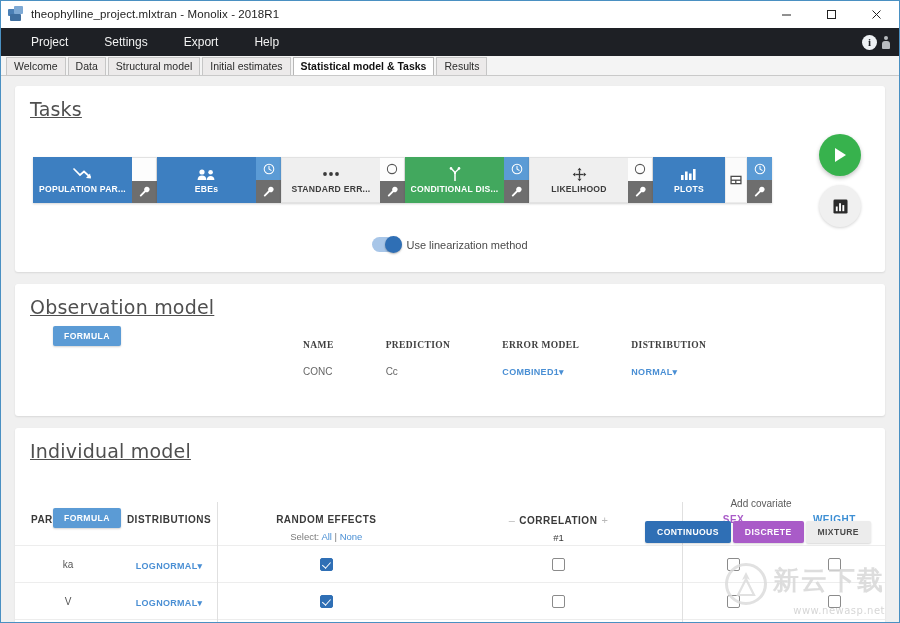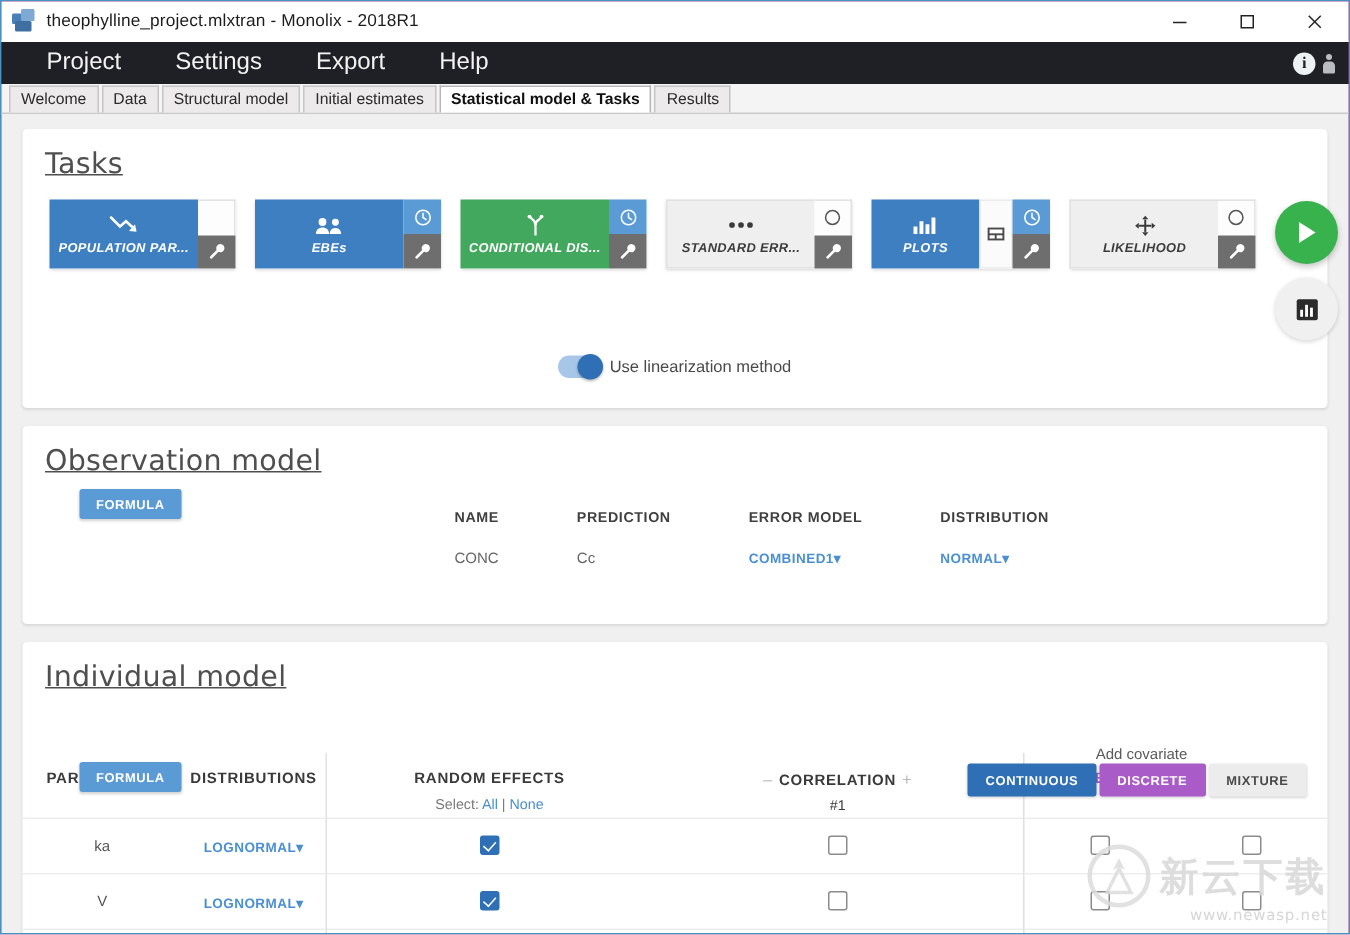--- a/index.html
+++ b/index.html
@@ -37,21 +37,21 @@
     width:45px;height:27px;display:flex;align-items:center;justify-content:center;
     cursor:default;
   }
   .win-btn svg{display:block;}
   
   .menubar{
     height:28px;flex:0 0 28px;background:#1e2025;display:flex;align-items:center;
     padding-left:12px;
   }
   .menu-item{
-    color:#f2f2f2;font-size:16px;padding:0 18px;line-height:28px;height:28px;
+    color:#f2f2f2;font-size:12px;padding:0 18px;line-height:28px;height:28px;
     cursor:default;
   }
   .menu-right{margin-left:auto;display:flex;align-items:center;padding-right:9px;gap:4px;}
   .info-badge{
     width:15px;height:15px;border-radius:50%;background:#eef1f4;color:#1e2025;
     font-size:11px;font-weight:bold;display:flex;align-items:center;justify-content:center;
     font-family:"Liberation Serif", serif;
   }
   .user-glyph{width:9px;height:13px;position:relative;}
   .user-glyph i{position:absolute;background:#b9bcc0;display:block;}
@@ -75,21 +75,21 @@
   .card{
     background:#ffffff;border-radius:3px;margin-bottom:12px;
     box-shadow:0 1px 2px rgba(0,0,0,.10);
     position:relative;
   }
   .card h2{
     font-weight:400;font-size:19px;color:#4f4f4f;padding:12px 0 6px 15px;
     font-family:"DejaVu Sans", sans-serif;letter-spacing:.2px;text-decoration:underline;
   }
   
-  .task-row{display:flex;align-items:flex-start;padding:7px 0 0 18px;gap:13px;font-style:italic;}
+  .task-row{display:flex;align-items:center;padding:7px 0 0 18px;}
   .task{
     display:flex;height:46px;position:relative;
     box-shadow:0 1px 2px rgba(0,0,0,.17);
   }
   .task-main{
     display:flex;flex-direction:column;align-items:center;justify-content:center;
     width:99px;padding:0 4px;
   }
   .task-main .t-icon{height:15px;display:flex;align-items:center;justify-content:center;margin-bottom:2px;}
   .task-label{
@@ -139,32 +139,32 @@
   .formula-btn{
     display:inline-block;background:#5b9bd5;color:#fff;font-size:8.6px;font-weight:bold;
     letter-spacing:.4px;padding:5px 11px;border-radius:2px;margin-left:38px;margin-top:2px;
     box-shadow:0 1px 2px rgba(0,0,0,.18);
   }
   table.obs{
     position:absolute;left:262px;top:0px;border-collapse:collapse;
   }
   table.obs th{
     font-size:9.5px;font-weight:bold;color:#3f3f3f;letter-spacing:.4px;
-    padding:16px 26px 0 26px;text-align:center;white-space:nowrap;
+    padding:16px 26px 0 26px;text-align:center;white-space:nowrap;font-family:Liberation Serif, serif;
   }
   table.obs td{
     font-size:10px;color:#666;text-align:left;padding:16px 26px 0 26px;white-space:nowrap;
   }
   .dd{color:#4a8fd4;font-size:9px;font-weight:bold;letter-spacing:.3px;}
   
   .ind-body{position:relative;padding-bottom:18px;}
   .cov-box{
     position:absolute;right:14px;top:-4px;text-align:center;width:220px;
   }
-  .cov-title{font-size:10px;color:#5a5a5a;margin-bottom:0;}
+  .cov-title{font-size:10px;color:#5a5a5a;margin-bottom:12px;}
   .cov-btns{display:flex;justify-content:flex-end;gap:2px;}
   .cov-btn{
     font-size:8.6px;font-weight:bold;letter-spacing:.4px;padding:6px 12px;border-radius:2px;
     color:#fff;box-shadow:0 1px 2px rgba(0,0,0,.16);
   }
   .cov-btn.cont{background:#2f6fb5;}
   .cov-btn.disc{background:#a95bc8;}
   .cov-btn.mix{background:#ececec;color:#4a4a4a;}
   table.ind{
     width:100%;border-collapse:collapse;margin-top:34px;table-layout:fixed;
@@ -191,21 +191,21 @@
   .cb.on:after{
     content:"";position:absolute;left:3.6px;top:0.7px;width:3.5px;height:7px;
     border:solid #fff;border-width:0 1.8px 1.8px 0;transform:rotate(42deg);
   }
   .corr-pm{color:#b9b9b9;font-weight:normal;font-size:11px;padding:0 4px;}
   
   .wm{
     position:absolute;right:14px;bottom:6px;pointer-events:none;opacity:.85;
     display:flex;flex-direction:column;align-items:flex-end;
   }
-  .wm-top{display:flex;align-items:center;gap:6px;}
+  .wm-top{display:flex;align-items:flex-start;gap:6px;}
   .wm-cn{font-size:26px;font-weight:bold;color:#d8d8d8;letter-spacing:2px;font-family:"DejaVu Sans",sans-serif;}
   .wm-url{font-size:10px;color:#cfcfcf;font-family:"DejaVu Sans",sans-serif;letter-spacing:.5px;}
   .wm-logo{width:42px;height:42px;border-radius:50%;border:3px solid #dcdcdc;display:flex;align-items:center;justify-content:center;}
 </style>
 </head>
 <body>
 
 <div class="window">
 
   <div class="titlebar">
@@ -305,20 +305,45 @@
                 </svg>
             </div>
             <div class="side-bot">
               <svg width="11" height="11" viewBox="0 0 16 16">
                   <path d="M11.5 1a4 4 0 0 0-3.6 5.7L1.6 13a1.3 1.3 0 1 0 1.9 1.8l6.2-6.2A4 4 0 1 0 11.5 1z" fill="#fff"></path>
                 </svg>
             </div>
           </div>
         </div>
 
+        <div class="task gray">
+          <div class="task-main">
+            <span class="t-icon">
+              <svg width="22" height="8" viewBox="0 0 22 8">
+                  <circle cx="5" cy="4" r="1.9" fill="#3a3a3a"></circle>
+                  <circle cx="11" cy="4" r="1.9" fill="#3a3a3a"></circle>
+                  <circle cx="17" cy="4" r="1.9" fill="#3a3a3a"></circle>
+                </svg>
+            </span>
+            <span class="task-label">STANDARD ERR...</span>
+          </div>
+          <div class="task-side">
+            <div class="side-top none">
+              <svg width="12" height="12" viewBox="0 0 14 14">
+                  <circle cx="7" cy="7" r="5.4" fill="none" stroke="#555" stroke-width="1.2"></circle>
+                </svg>
+            </div>
+            <div class="side-bot">
+              <svg width="11" height="11" viewBox="0 0 16 16">
+                  <path d="M11.5 1a4 4 0 0 0-3.6 5.7L1.6 13a1.3 1.3 0 1 0 1.9 1.8l6.2-6.2A4 4 0 1 0 11.5 1z" fill="#fff"></path>
+                </svg>
+            </div>
+          </div>
+        </div>
+
         <div class="task green">
           <div class="task-main">
             <span class="t-icon">
               <svg width="14" height="15" viewBox="0 0 14 15">
                   <path d="M7 14V7" stroke="#fff" stroke-width="1.5" fill="none"></path>
                   <path d="M7 7C7 3 3.6 3.4 3.2 1" stroke="#fff" stroke-width="1.5" fill="none"></path>
                   <path d="M7 7c0-3.6 3.4-3.2 3.8-5.6" stroke="#fff" stroke-width="1.5" fill="none"></path>
                   <circle cx="3" cy="1.4" r="1.3" fill="#fff"></circle>
                   <circle cx="11" cy="1.4" r="1.3" fill="#fff"></circle>
                 </svg>
@@ -336,27 +361,27 @@
               <svg width="11" height="11" viewBox="0 0 16 16">
                   <path d="M11.5 1a4 4 0 0 0-3.6 5.7L1.6 13a1.3 1.3 0 1 0 1.9 1.8l6.2-6.2A4 4 0 1 0 11.5 1z" fill="#fff"></path>
                 </svg>
             </div>
           </div>
         </div>
 
         <div class="task gray">
           <div class="task-main">
             <span class="t-icon">
-              <svg width="22" height="8" viewBox="0 0 22 8">
-                  <circle cx="5" cy="4" r="1.9" fill="#3a3a3a"></circle>
-                  <circle cx="11" cy="4" r="1.9" fill="#3a3a3a"></circle>
-                  <circle cx="17" cy="4" r="1.9" fill="#3a3a3a"></circle>
+              <svg width="15" height="15" viewBox="0 0 16 16">
+                  <path d="M8 0.8 L10.2 3.4 H5.8 Z M8 15.2 L5.8 12.6 H10.2 Z M0.8 8 L3.4 5.8 V10.2 Z M15.2 8 L12.6 10.2 V5.8 Z" fill="#3a3a3a"></path>
+                  <rect x="7.3" y="3.6" width="1.4" height="8.8" fill="#3a3a3a"></rect>
+                  <rect x="3.6" y="7.3" width="8.8" height="1.4" fill="#3a3a3a"></rect>
                 </svg>
             </span>
-            <span class="task-label">STANDARD ERR...</span>
+            <span class="task-label">LIKELIHOOD</span>
           </div>
           <div class="task-side">
             <div class="side-top none">
               <svg width="12" height="12" viewBox="0 0 14 14">
                   <circle cx="7" cy="7" r="5.4" fill="none" stroke="#555" stroke-width="1.2"></circle>
                 </svg>
             </div>
             <div class="side-bot">
               <svg width="11" height="11" viewBox="0 0 16 16">
                   <path d="M11.5 1a4 4 0 0 0-3.6 5.7L1.6 13a1.3 1.3 0 1 0 1.9 1.8l6.2-6.2A4 4 0 1 0 11.5 1z" fill="#fff"></path>
@@ -383,45 +408,20 @@
                 <rect x="2" y="2" width="10" height="3" fill="#fff"></rect>
                 <rect x="2" y="6.5" width="4" height="2.5" fill="#fff"></rect>
                 <rect x="7.5" y="6.5" width="4.5" height="2.5" fill="#fff"></rect>
               </svg>
           </div>
           <div class="task-side">
             <div class="side-top clock">
               <svg width="12" height="12" viewBox="0 0 14 14">
                   <circle cx="7" cy="7" r="5.6" fill="none" stroke="#fff" stroke-width="1.2"></circle>
                   <path d="M7 3.8V7l2.4 1.6" stroke="#fff" stroke-width="1.2" fill="none" stroke-linecap="round"></path>
-                </svg>
-            </div>
-            <div class="side-bot">
-              <svg width="11" height="11" viewBox="0 0 16 16">
-                  <path d="M11.5 1a4 4 0 0 0-3.6 5.7L1.6 13a1.3 1.3 0 1 0 1.9 1.8l6.2-6.2A4 4 0 1 0 11.5 1z" fill="#fff"></path>
-                </svg>
-            </div>
-          </div>
-        </div>
-
-        <div class="task gray">
-          <div class="task-main">
-            <span class="t-icon">
-              <svg width="15" height="15" viewBox="0 0 16 16">
-                  <path d="M8 0.8 L10.2 3.4 H5.8 Z M8 15.2 L5.8 12.6 H10.2 Z M0.8 8 L3.4 5.8 V10.2 Z M15.2 8 L12.6 10.2 V5.8 Z" fill="#3a3a3a"></path>
-                  <rect x="7.3" y="3.6" width="1.4" height="8.8" fill="#3a3a3a"></rect>
-                  <rect x="3.6" y="7.3" width="8.8" height="1.4" fill="#3a3a3a"></rect>
-                </svg>
-            </span>
-            <span class="task-label">LIKELIHOOD</span>
-          </div>
-          <div class="task-side">
-            <div class="side-top none">
-              <svg width="12" height="12" viewBox="0 0 14 14">
-                  <circle cx="7" cy="7" r="5.4" fill="none" stroke="#555" stroke-width="1.2"></circle>
                 </svg>
             </div>
             <div class="side-bot">
               <svg width="11" height="11" viewBox="0 0 16 16">
                   <path d="M11.5 1a4 4 0 0 0-3.6 5.7L1.6 13a1.3 1.3 0 1 0 1.9 1.8l6.2-6.2A4 4 0 1 0 11.5 1z" fill="#fff"></path>
                 </svg>
             </div>
           </div>
         </div>
 

